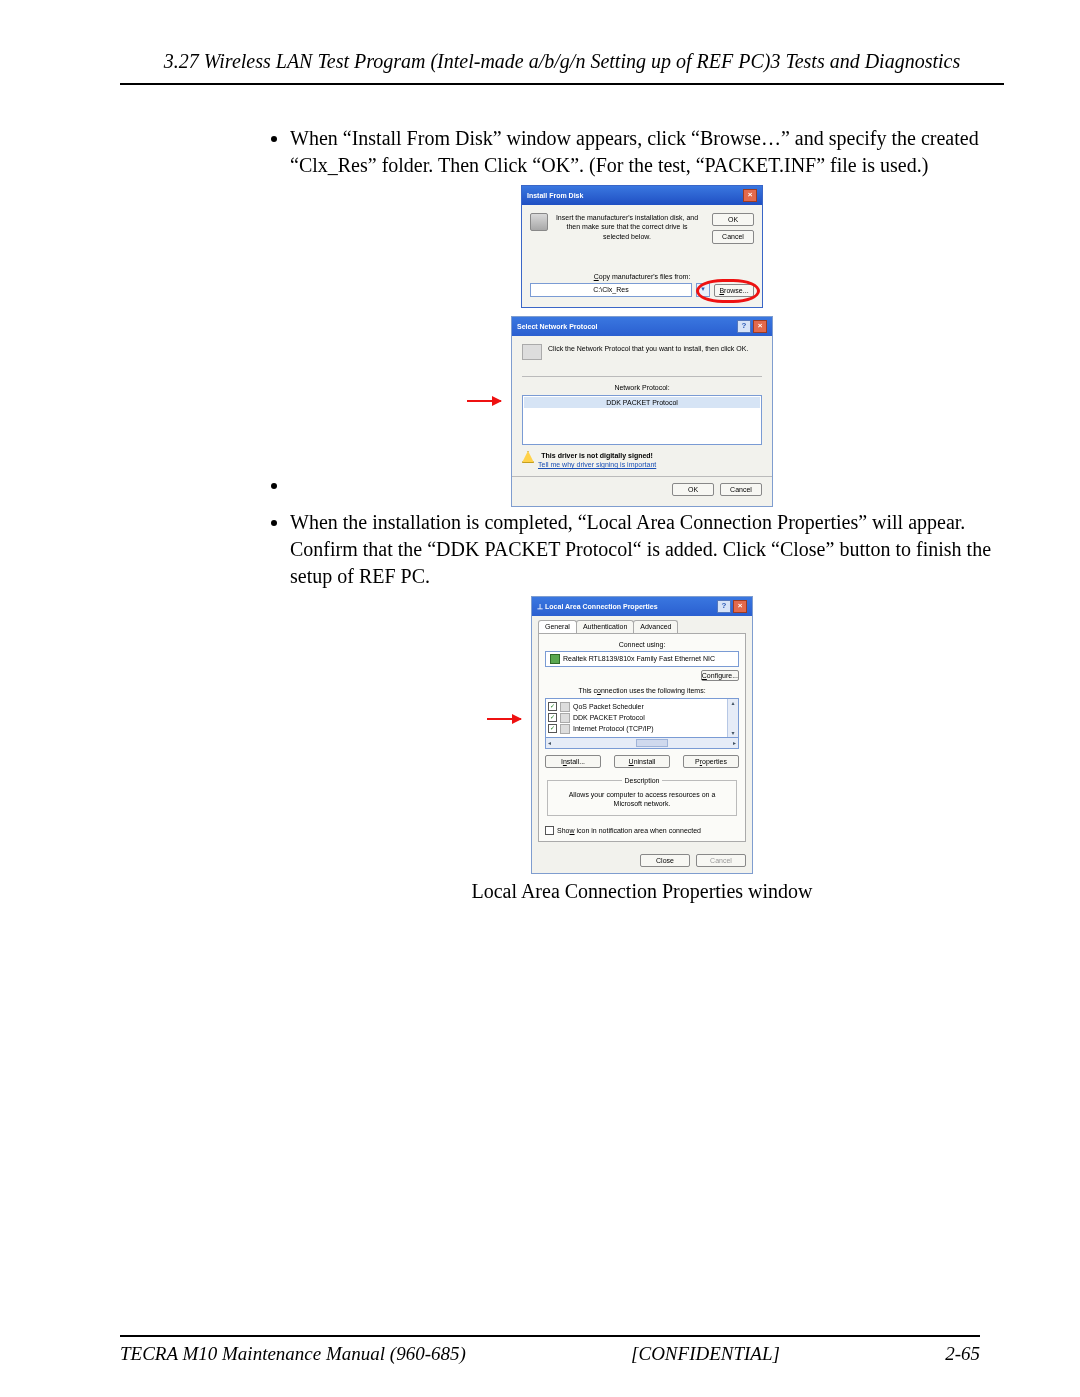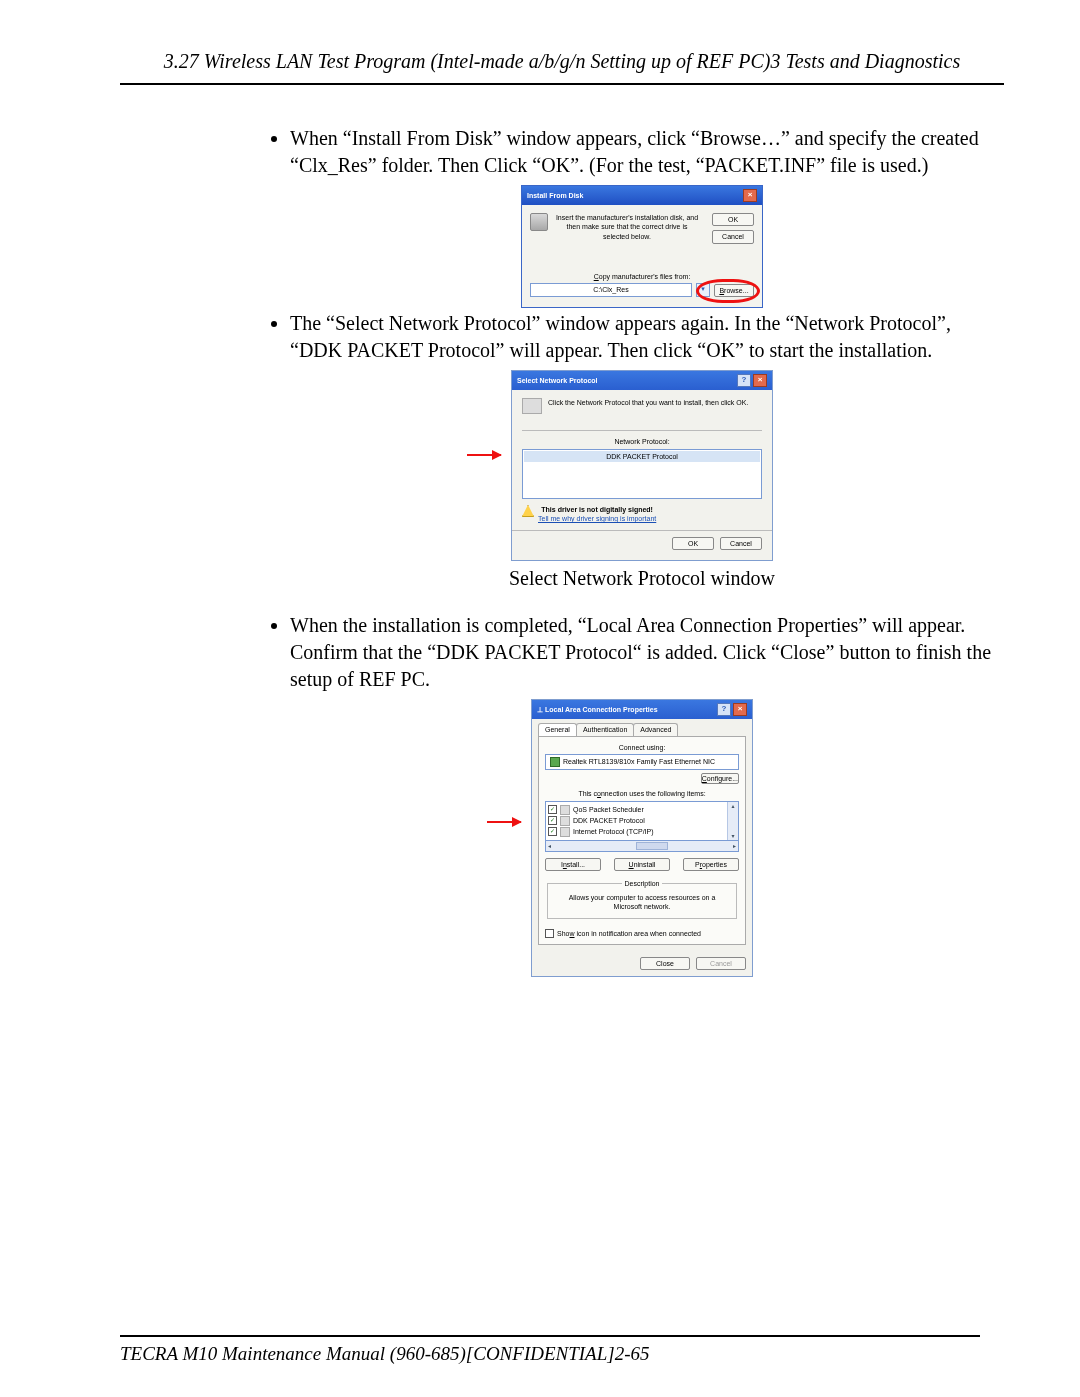--- a/index.html
+++ b/index.html
@@ -55,21 +55,21 @@
     text-align: center;
   }
   .footer {
     position: absolute;
     bottom: 32px;
     left: 120px;
     right: 100px;
   }
   .footer-row {
     display: flex;
-    justify-content: flex-start;
+    justify-content: space-between;
     font-style: italic;
     font-size: 19px;
     margin-top: 6px;
   }
 
   
   .dlg1 {
     width: 240px;
     margin: 6px auto 0 auto;
     border: 1px solid #3a66c7;
@@ -277,21 +277,20 @@
               <div class="btn browse"><span class="u">B</span>rowse...</div>
 
             </div>
             <div class="red-ellipse" style="width:58px; height:18px; right:2px; bottom:4px;"></div>
           </div>
         </div>
       </div>
     </li>
 
     <li>
-      <span>The “Select Network Protocol” window appears again. In the “Network Protocol”, “DDK PACKET Protocol” will appear. Then click “OK” to start the installation.</span>
       <div class="fig-wrap">
         <div style="position:relative; display:inline-block;">
           <div class="red-arrow" style="top:90px;"></div>
           <div class="dlg2">
             <div class="titlebar">
               <span>Select Network Protocol</span>
               <div class="tb-btns">
                 <div>?</div>
                 <div class="x">×</div>
               </div>
@@ -315,21 +314,20 @@
               </div>
               <div class="divider"></div>
               <div class="okcancel">
                 <div class="btn">OK</div>
                 <div class="btn">Cancel</div>
               </div>
             </div>
           </div>
         </div>
       </div>
-      <div class="caption">Select Network Protocol window</div>
     </li>
 
     <li>
       <span>When the installation is completed, “Local Area Connection Properties” will appear. Confirm that the “DDK PACKET Protocol“ is added. Click “Close” button to finish the setup of REF PC.</span>
       <div class="fig-wrap">
         <div style="position:relative; display:inline-block;">
           <div class="red-arrow" style="top:128px;"></div>
           <div class="dlg3">
             <div class="titlebar">
               <span>⊥ <span>Local Area Connection Properties</span></span>
@@ -399,20 +397,21 @@
 
               </div>
             </div>
             <div class="okcancel">
               <div class="btn">Close</div>
               <div class="btn dis">Cancel</div>
             </div>
           </div>
         </div>
       </div>
+      <div class="caption">Local Area Connection Properties window</div>
     </li>
   </ul>
 
   <div class="footer">
     <hr class="hr-bottom">
     <div class="footer-row">
       <span>TECRA M10 Maintenance Manual (960-685)</span>
       <span>[CONFIDENTIAL]</span>
       <span>2-65</span>
     </div>

